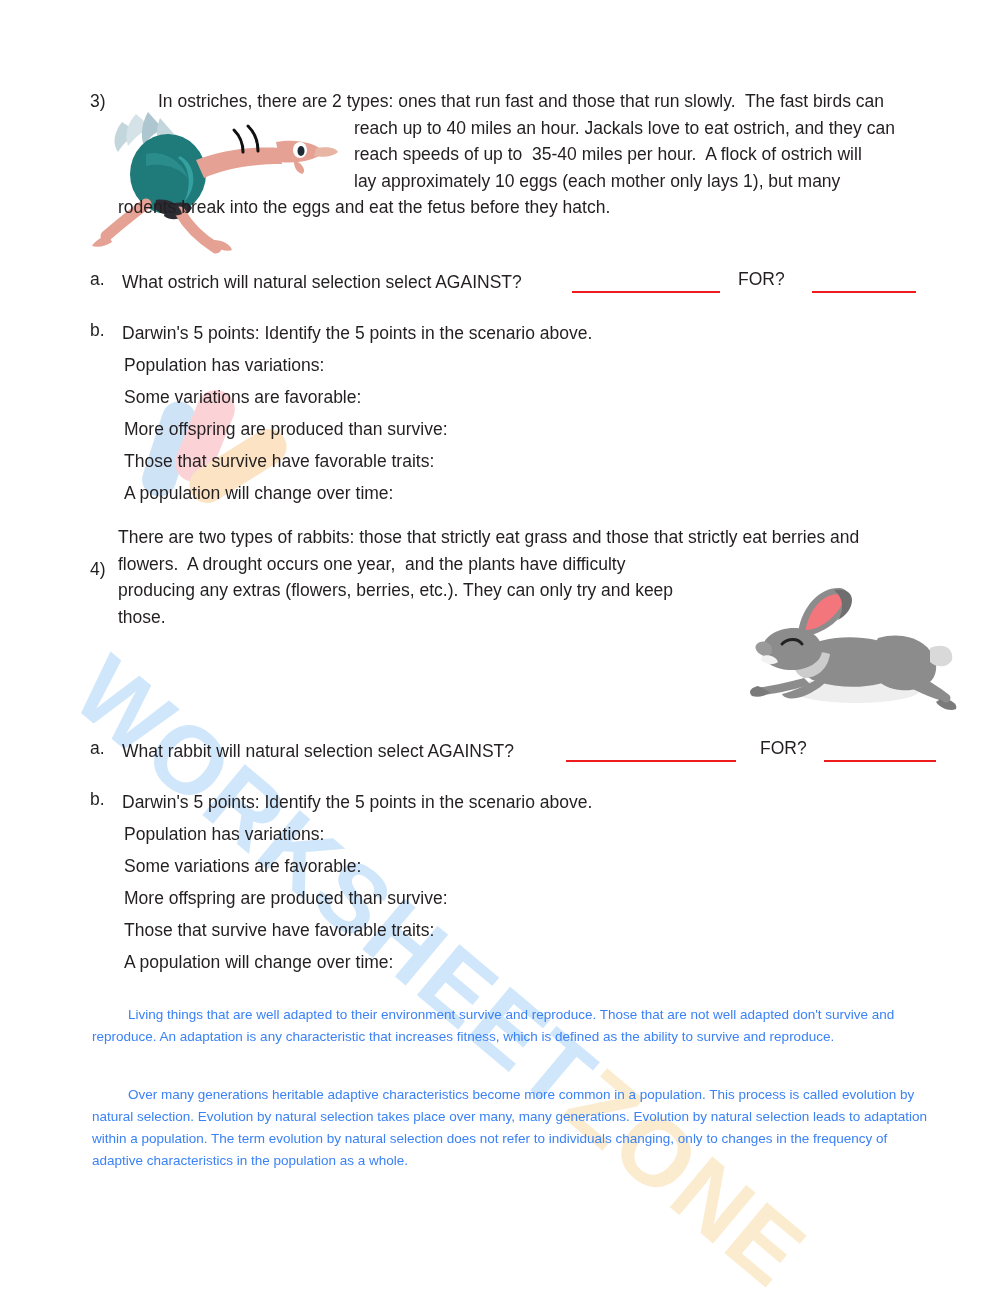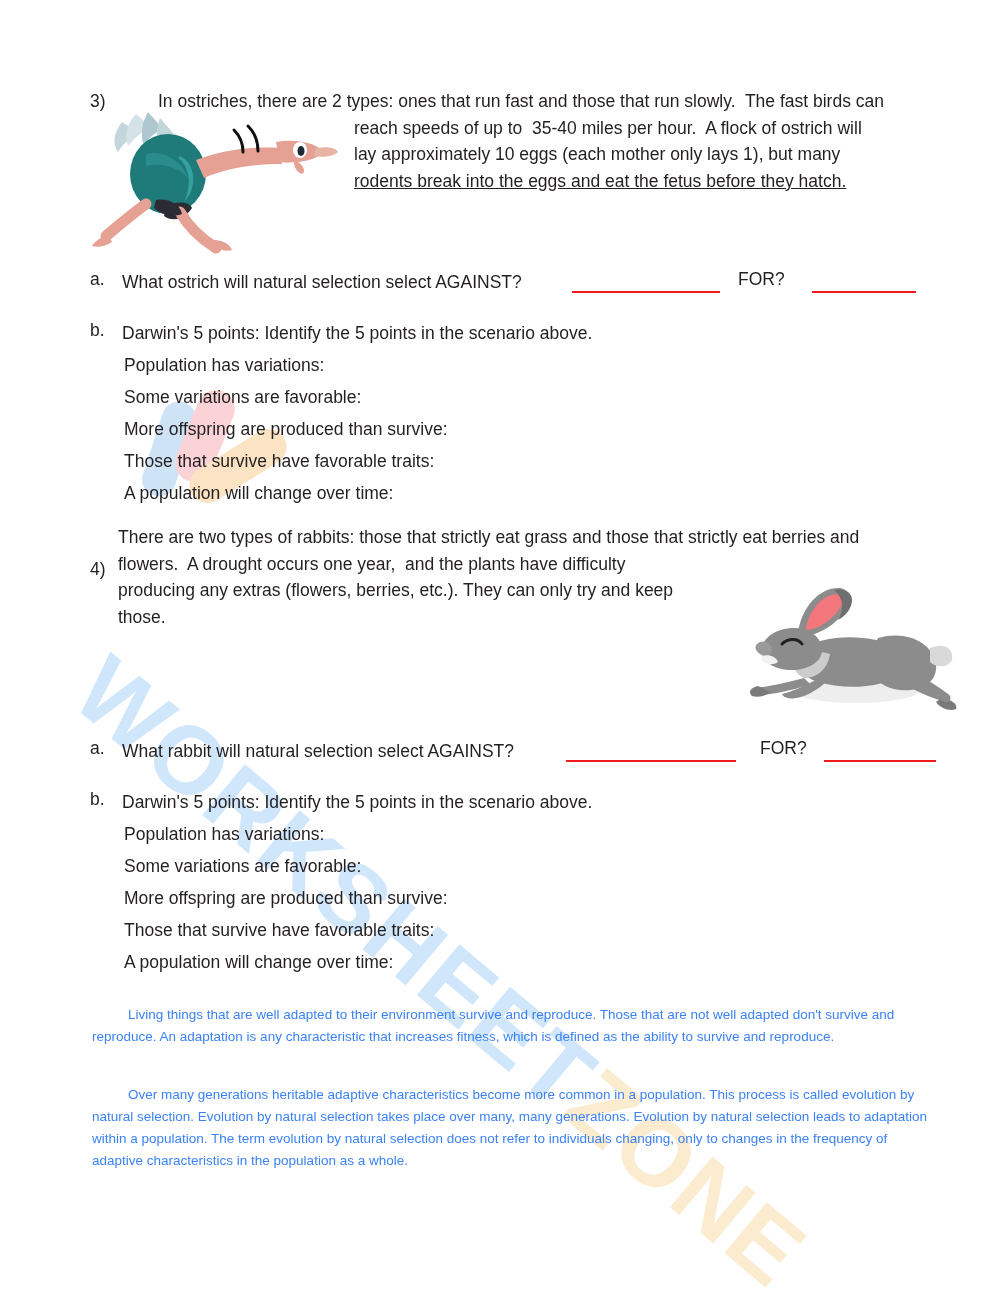--- a/index.html
+++ b/index.html
@@ -201,23 +201,24 @@
       <path d="M24 126 C16 130 10 134 8 138 C14 140 22 138 28 134 Z" fill="#e5a193"></path>
 
       <path d="M96 104 C104 118 116 130 132 140" stroke="#e5a193" stroke-width="11" fill="none" stroke-linecap="round"></path>
       <path d="M128 138 C136 142 144 144 148 142 C146 136 138 132 130 132 Z" fill="#e5a193"></path>
 
       <path d="M72 92 C84 90 96 96 98 106 C88 110 76 106 70 100 Z" fill="#2b2b33"></path>
     </svg>
 
     <div class="q-body" style="left:118px; top:88px; width:822px; text-indent:0;">
       <span style="display:block; white-space:nowrap;margin-left:40px;">In ostriches, there are 2 types: ones that run fast and those that run slowly.&nbsp; The fast birds can</span>
+      <span style="display:block; margin-left:236px; white-space:nowrap;">reach up to 40 miles an hour. Jackals love to eat ostrich, and they can</span>
       <span style="display:block; margin-left:236px; white-space:nowrap;">reach speeds of up to&nbsp; 35-40 miles per hour.&nbsp; A flock of ostrich will</span>
       <span style="display:block; margin-left:236px; white-space:nowrap;">lay approximately 10 eggs (each mother only lays 1), but many</span>
-      <span style="display:block; margin-left:236px; white-space:nowrap;text-decoration:underline;">rodents break into the eggs and eat the fetus before they hatch.</span>
+      <span style="display:block; white-space:nowrap;">rodents break into the eggs and eat the fetus before they hatch.</span>
     </div>
 
     <div class="sub-label" style="left:90px; top:269px;">a.</div>
     <div class="sub-item" style="left:122px; top:269px; white-space:nowrap;">What ostrich will natural selection select AGAINST?</div>
     <div class="blank" style="left:572px; top:291px; width:148px;"></div>
     <div class="for-label" style="left:738px; top:269px;">FOR?</div>
     <div class="blank" style="left:812px; top:291px; width:104px;"></div>
 
     <div class="sub-label" style="left:90px; top:320px;">b.</div>
     <div class="sub-item" style="left:122px; top:320px; white-space:nowrap;">Darwin's 5 points: Identify the 5 points in the scenario above.</div>

